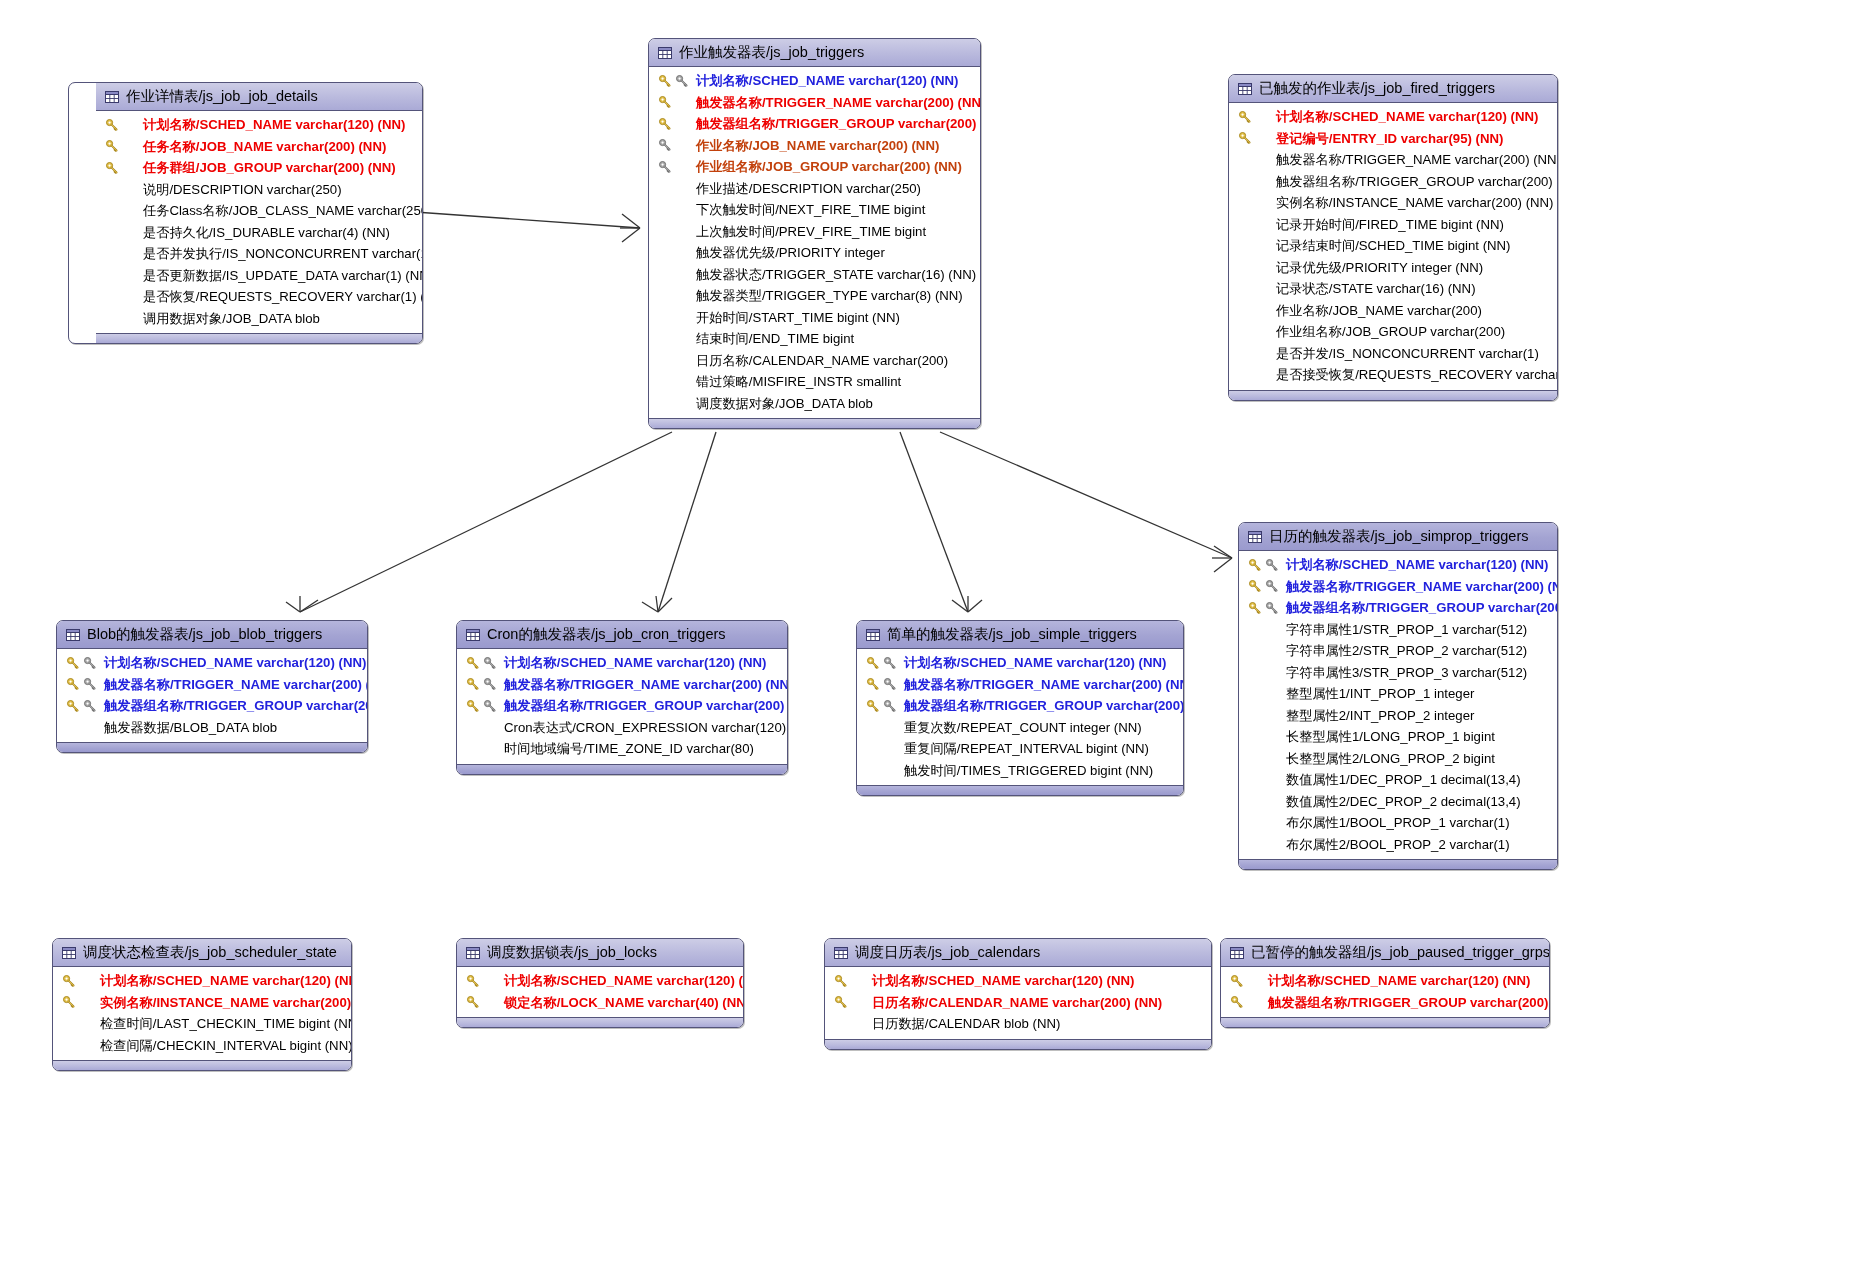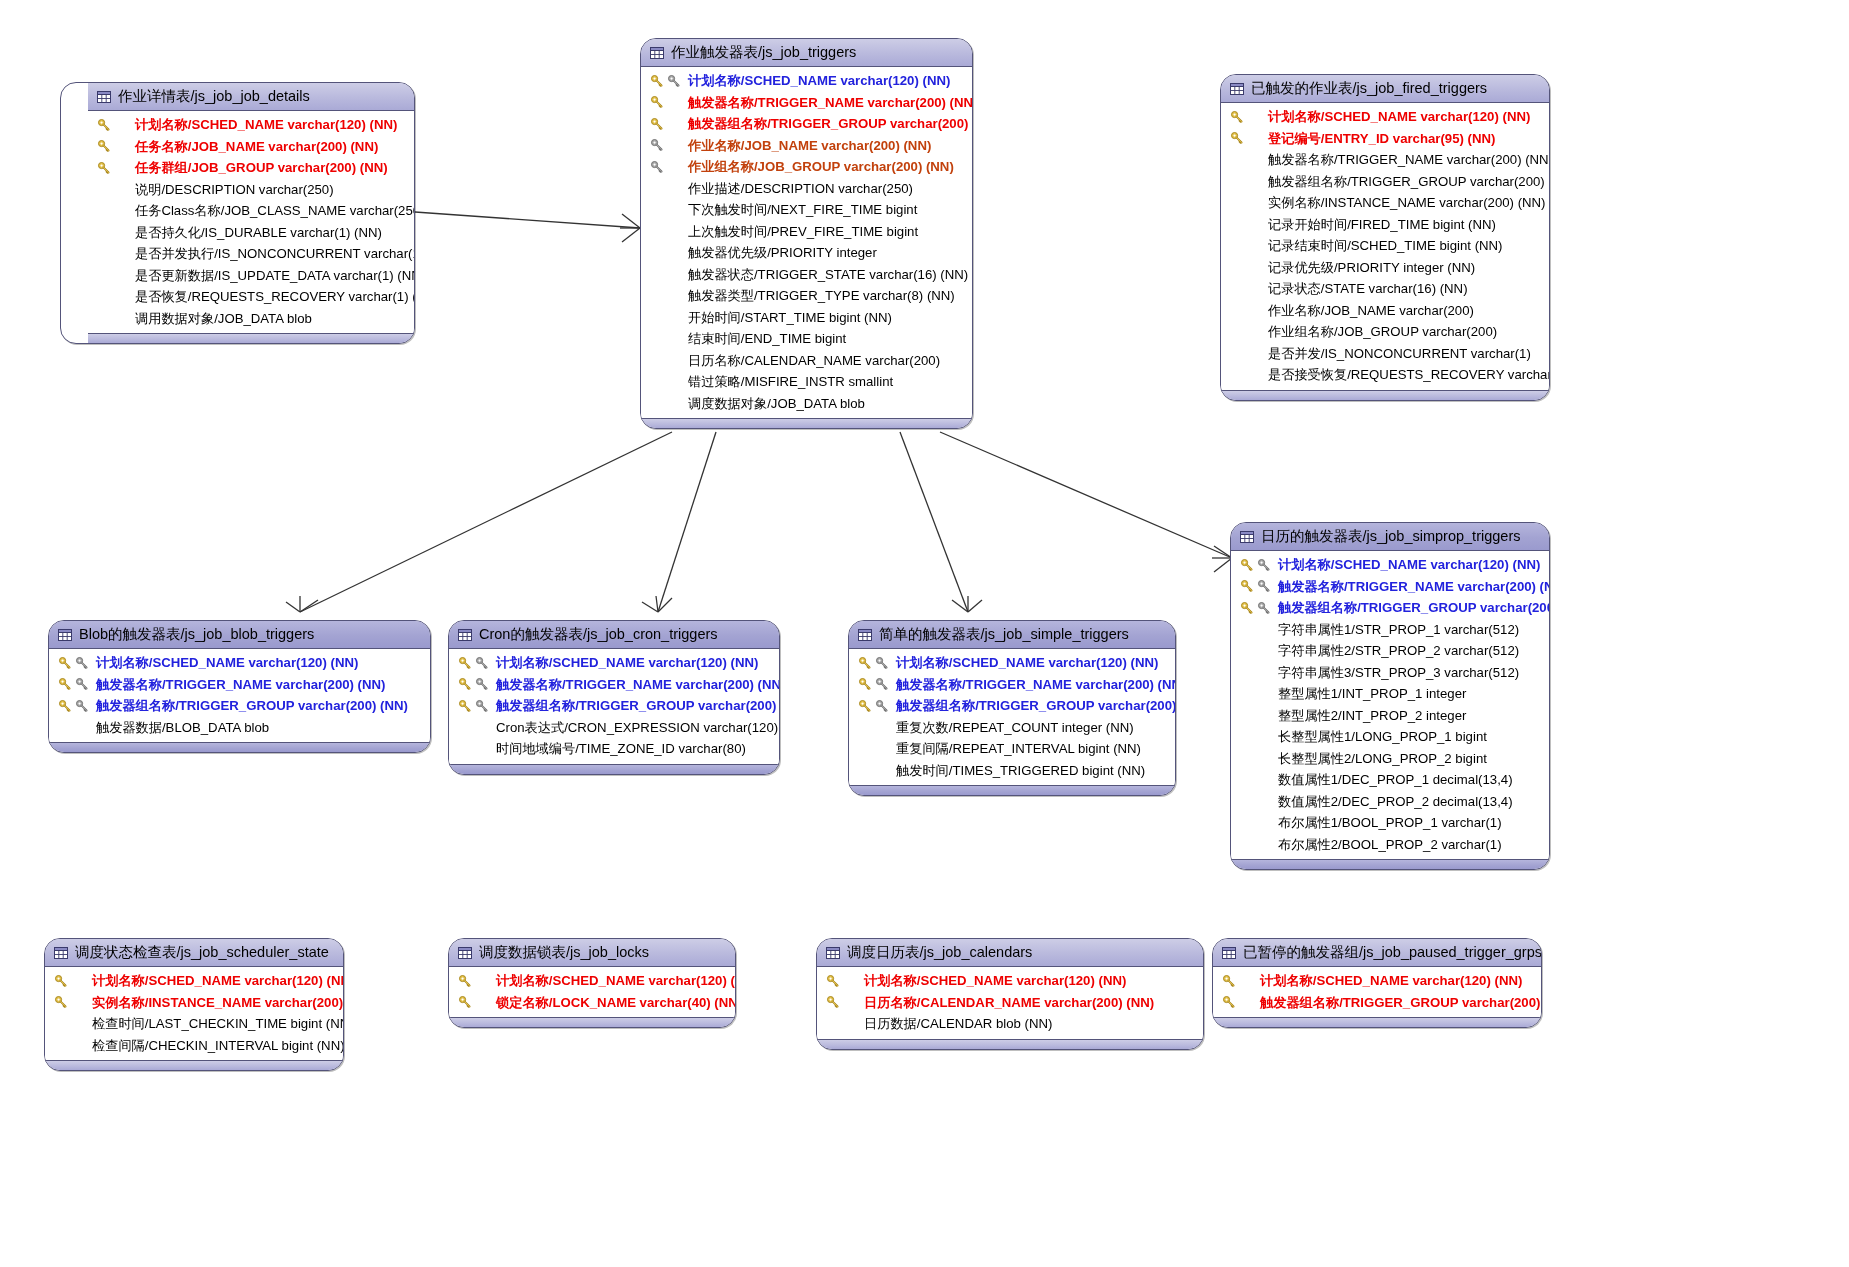--- a/index.html
+++ b/index.html
@@ -6,25 +6,26 @@
   body{
     width:1849px;height:1267px;position:relative;background:#ffffff;
     font-family:"Liberation Sans","DejaVu Sans",sans-serif;
     overflow:hidden;
   }
   #lines{position:absolute;left:0;top:0;width:1849px;height:1267px;pointer-events:none;}
 
   .table-box{
     position:absolute;
     border:1px solid #54547a;
-    border-radius:16px;
+    border-radius:7px;
     background:#ffffff;
     box-sizing:border-box;
     box-shadow:1px 1px 0 rgba(0,0,0,0.25);
     overflow:hidden;
+    margin-left:8px;
   }
   .tbl-header{
     display:flex;align-items:center;gap:7px;
     padding:4px 8px 4px 9px;
     font-size:14.5px;
     color:#000;
     background:linear-gradient(to bottom,#cdcde6 0%,#b9b9dd 55%,#aaaad6 100%);
     border-bottom:1px solid #54547a;
     white-space:nowrap;
   }
@@ -149,21 +150,21 @@
         <div class="field-row">
           <span class="keycell"></span>
           <span class="ftext c-black">说明/DESCRIPTION varchar(250)</span>
         </div>
         <div class="field-row">
           <span class="keycell"></span>
           <span class="ftext c-black">任务Class名称/JOB_CLASS_NAME varchar(250) (NN)</span>
         </div>
         <div class="field-row">
           <span class="keycell"></span>
-          <span class="ftext c-black">是否持久化/IS_DURABLE varchar(1) (NN)</span>
+          <span class="ftext c-black">是否持久化/IS_DURABLE varchar(4) (NN)</span>
         </div>
         <div class="field-row">
           <span class="keycell"></span>
           <span class="ftext c-black">是否并发执行/IS_NONCONCURRENT varchar(1) (NN)</span>
         </div>
         <div class="field-row">
           <span class="keycell"></span>
           <span class="ftext c-black">是否更新数据/IS_UPDATE_DATA varchar(1) (NN)</span>
         </div>
         <div class="field-row">
@@ -523,21 +524,21 @@
           <span class="keycell"></span>
           <span class="ftext c-black">布尔属性1/BOOL_PROP_1 varchar(1)</span>
         </div>
         <div class="field-row">
           <span class="keycell"></span>
           <span class="ftext c-black">布尔属性2/BOOL_PROP_2 varchar(1)</span>
         </div>
       </div>
       <div class="tbl-footer dark"></div>
     </div>
-    <div class="table-box" style="left: 48px; top: 620px; width: 383px;">
+    <div class="table-box" style="left: 48px; top: 620px; width: 312px;">
       <div class="tbl-header dark">
         <span class="ico">
           <svg width="14" height="12" viewBox="0 0 14 12">
             <rect x="0.5" y="0.5" width="13" height="11" fill="#ffffff" stroke="#3a3a6b" stroke-width="1"></rect>
             <rect x="0.5" y="0.5" width="13" height="3" fill="#8a8ac4" stroke="#3a3a6b" stroke-width="1"></rect>
             <path d="M4.8 3.5 V11.5 M9.2 3.5 V11.5 M0.5 7.5 H13.5" stroke="#3a3a6b" stroke-width="0.9"></path>
           </svg>
         </span>
         <span>Blob的触发器表/js_job_blob_triggers</span>
       </div>

